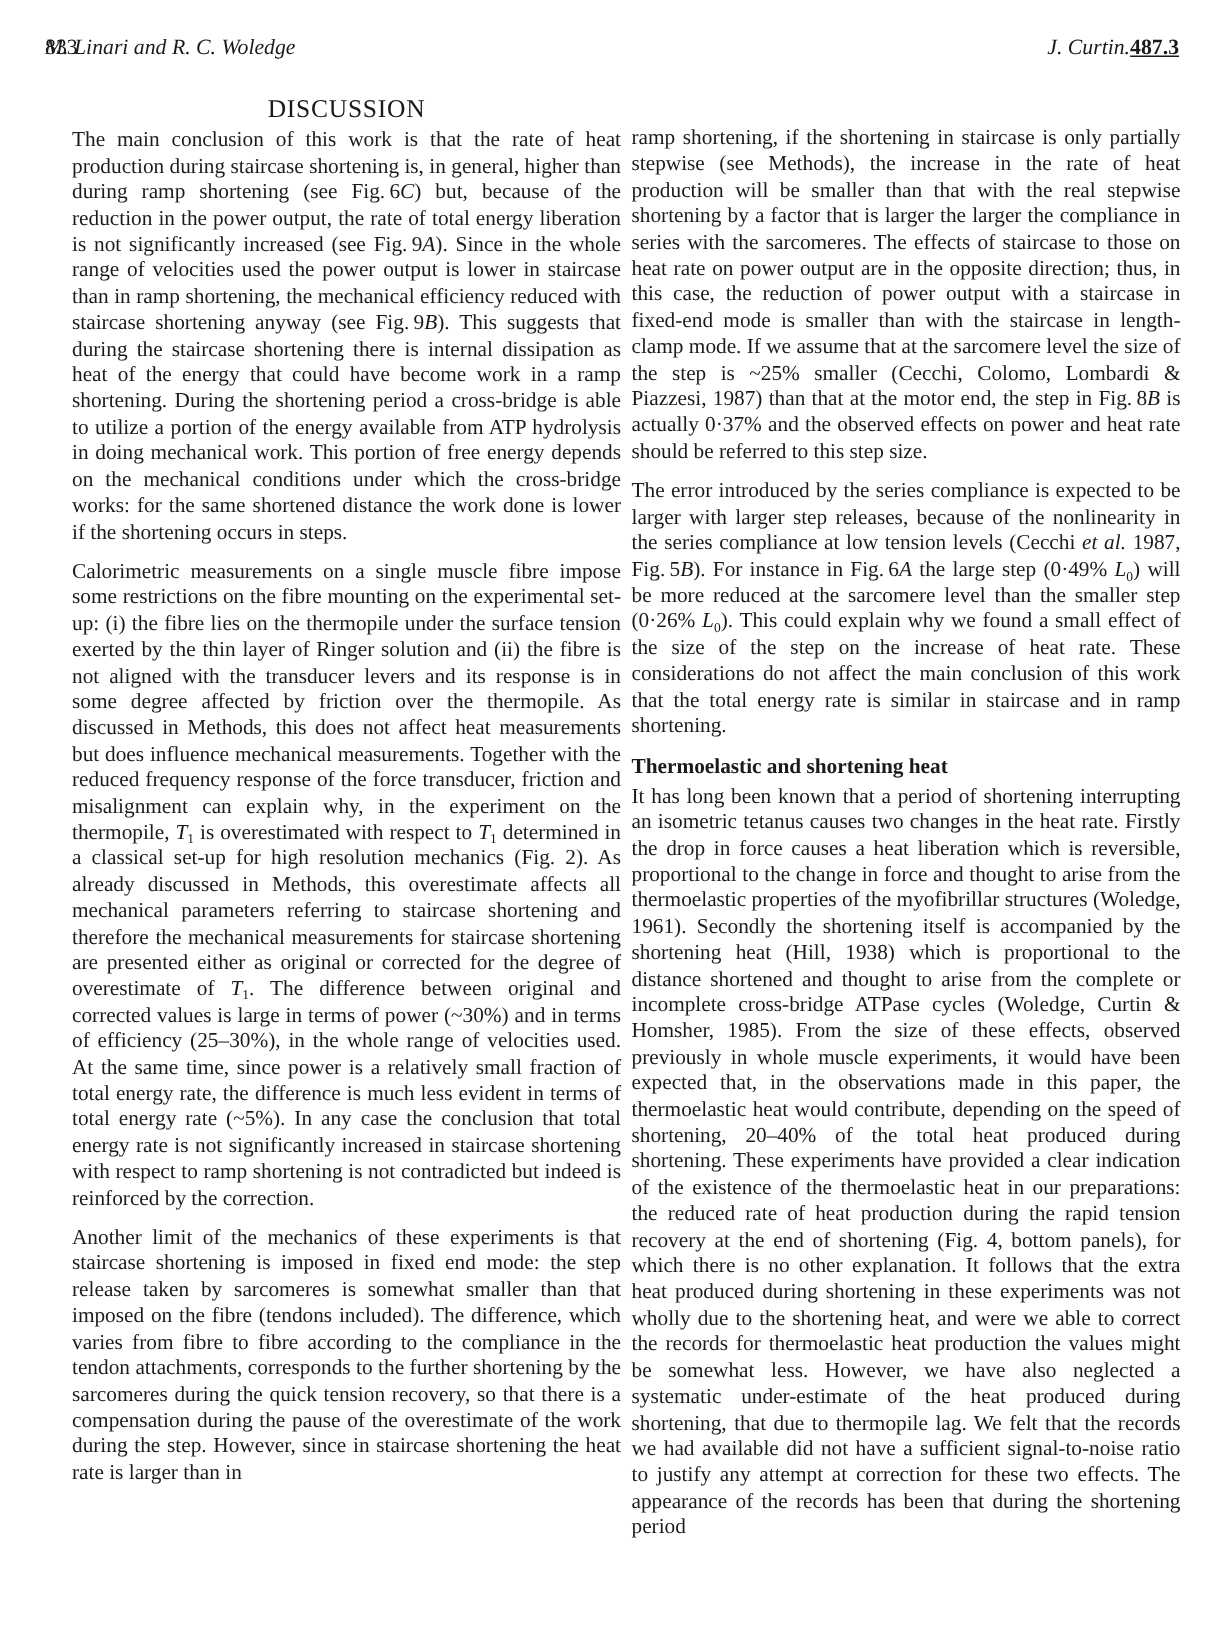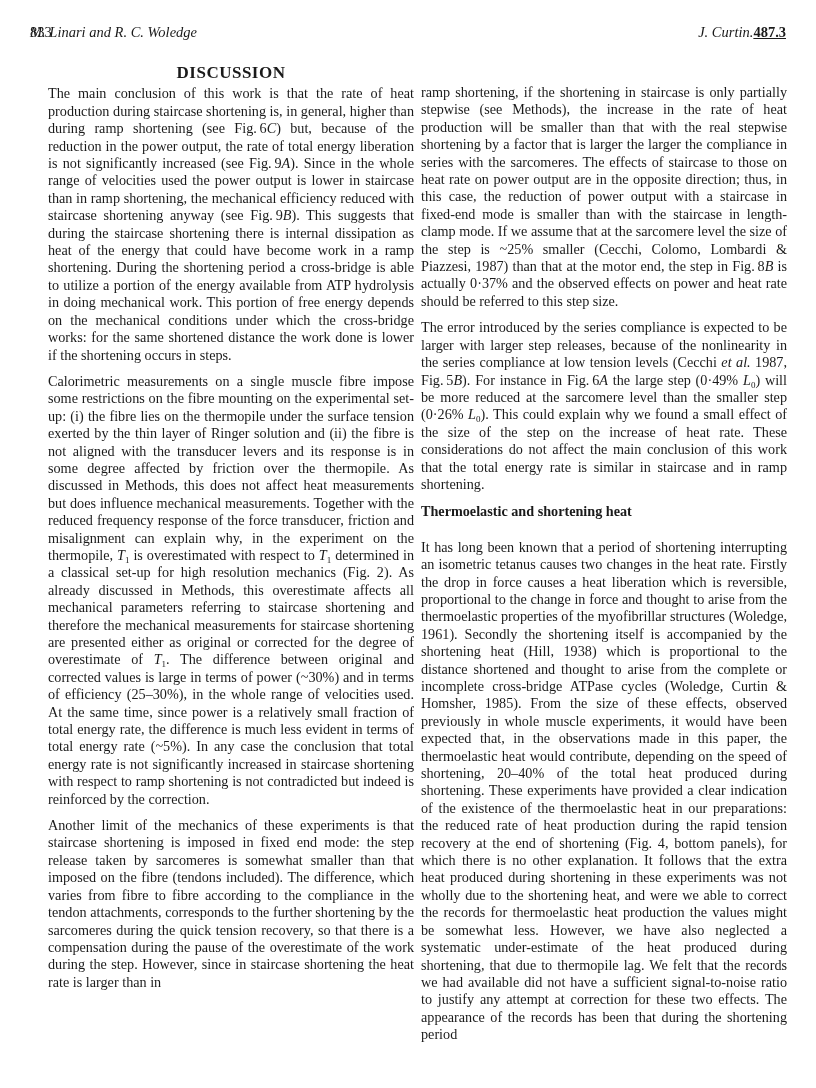--- a/index.html
+++ b/index.html
@@ -7,22 +7,22 @@
          font-family: "Liberation Serif", "DejaVu Serif", serif; color: #1a1a1a; }
   .header { position: absolute; top: 24px; left: 30px; right: 30px; height: 18px; font-size: 14.5px; }
   .page-number { position: absolute; left: 0; top: 0; }
   .running-title { position: absolute; left: 0; right: 0; text-align: left; font-style: italic; }
   .journal-ref { position: absolute; right: 0; top: 0; }
   .journal-ref .jname { font-style: italic; }
   .journal-ref .vol { font-weight: bold; text-decoration: underline; }
   .col { position: absolute; top: 56px; width: 366px; font-size: 14.2px; line-height: 17.4px; text-align: justify; }
   .col-left { left: 48px; }
   .col-right { left: 421px; top: 84px; }
-  .section-title { text-align: center; font-weight: bold; font-size: 17px; letter-spacing: 0.5px; margin: 8px 0 4px 0; }
-  .subsection-title { font-weight: bold; font-size: 14.2px; margin: 10px 0 18px 0; text-align: left; }
+  .section-title { text-align: center; font-weight: normal; font-size: 17px; letter-spacing: 0.5px; margin: 8px 0 4px 0; }
+  .subsection-title { font-weight: bold; font-size: 14.2px; margin: 10px 0 2px 0; text-align: left; }
   p { margin: 0 0 9px 0; }
   i { font-style: italic; }
   sub { font-size: 9px; vertical-align: -3px; line-height: 0; }
 </style>
 </head>
 <body>
 
 <div class="header">
   <span class="page-number">833</span>
   <span class="running-title">M. Linari and R. C. Woledge</span>

